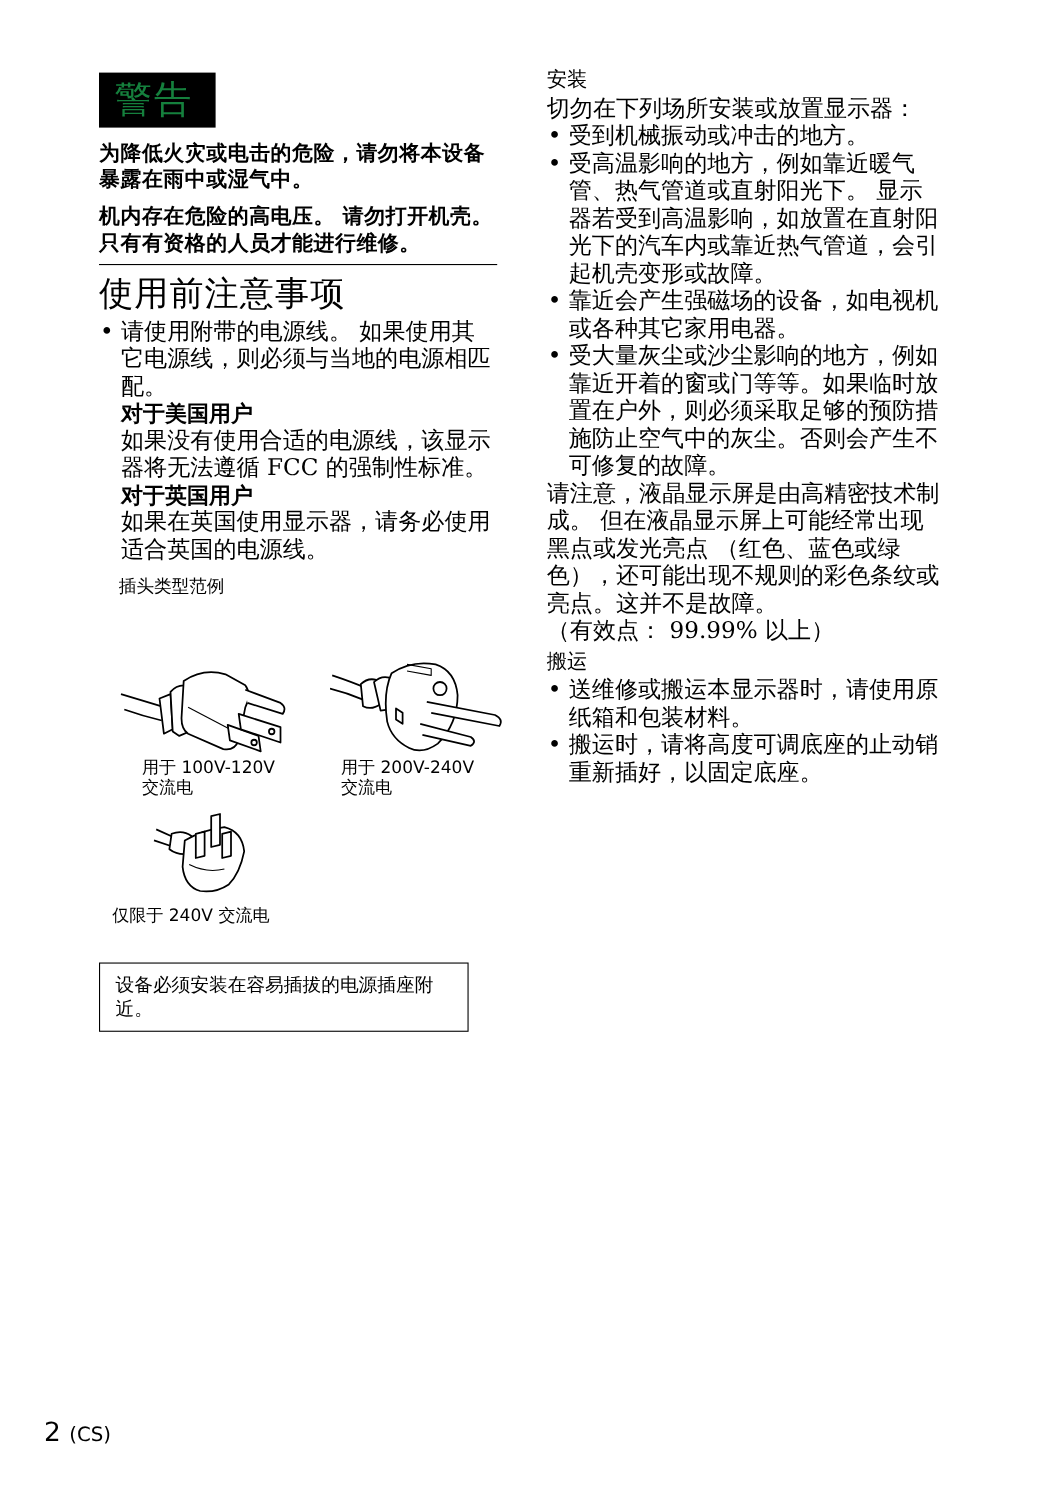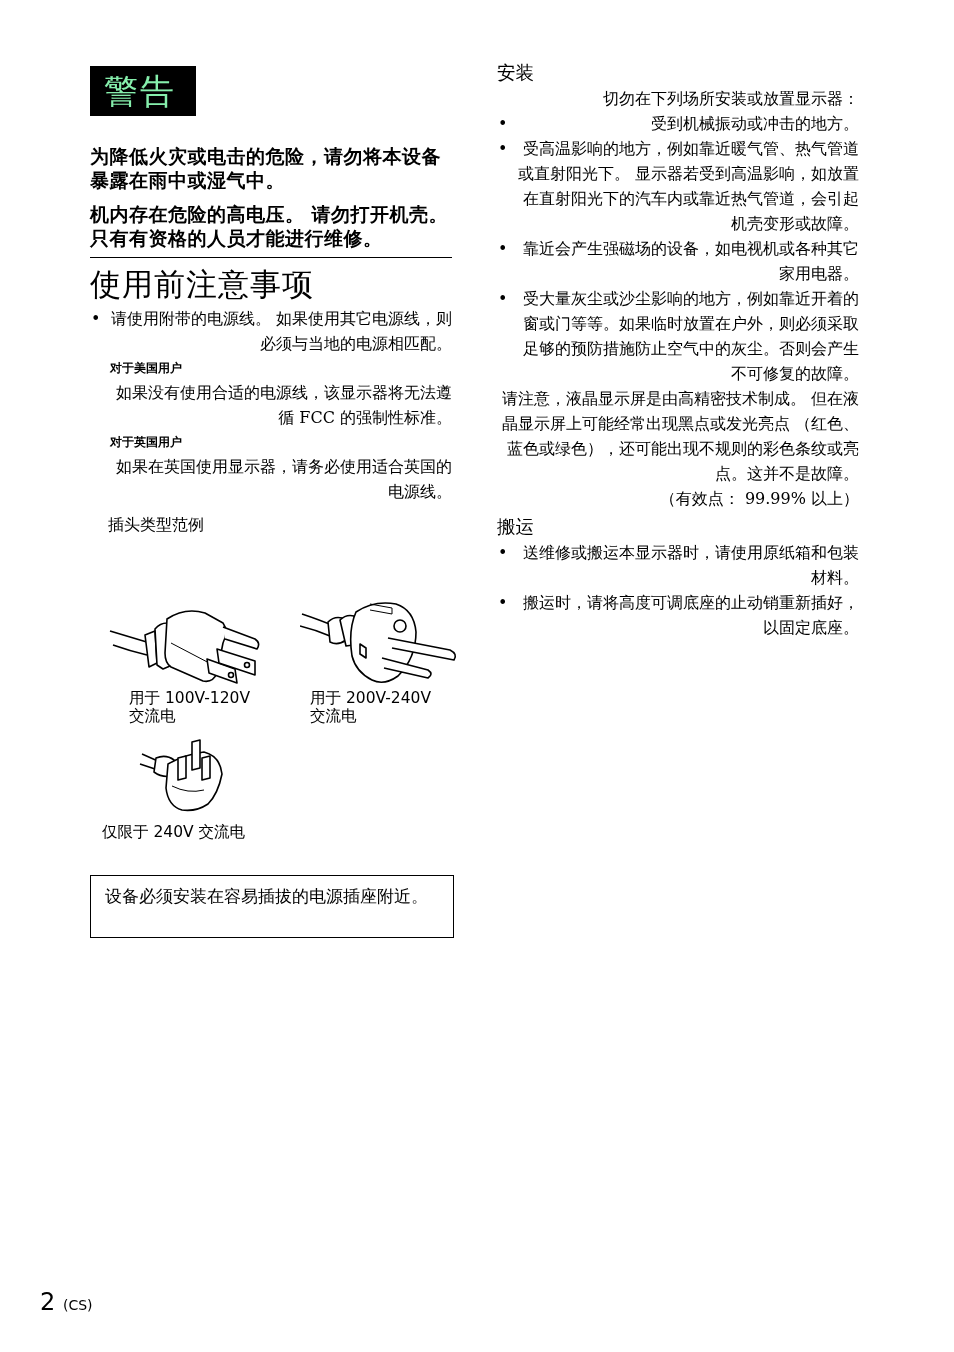--- a/index.html
+++ b/index.html
@@ -2,42 +2,42 @@
 <html><head>
 <meta charset="utf-8">
 <style>
   html, body { margin: 0; padding: 0; background: #ffffff; }
   body { width: 954px; height: 1352px; position: relative; overflow: hidden; color: #000; }
   .sans { font-family: "DejaVu Sans", "Liberation Sans", sans-serif; }
   .serif { font-family: "DejaVu Serif", "Liberation Serif", serif; }
 
   
   #left { position: absolute; left: 90px; top: 66px; width: 362px; }
-  .warning-box { display: inline-block; background: #000; color: #86efac; font-size: 34px; line-height: 50px; padding: 0 20px 0 14px; height: 50px; letter-spacing: 2px; }
-  .warn-para { font-size: 19px; line-height: 23.5px; margin-top: 29px; font-weight: bold; letter-spacing: 0.5px; }
+  .warning-box { display: inline-block; background: #000; color: #15803d; font-size: 34px; line-height: 50px; padding: 0 20px 0 14px; height: 50px; letter-spacing: 2px; }
+  .warn-para { font-size: 19px; line-height: 23.5px; margin-top: 12px; font-weight: bold; letter-spacing: 0.5px; }
   .warn-para + .warn-para { margin-top: 11px; }
   .hrule { border-top: 1.5px solid #000; margin-top: 7px; width: 362px; }
   .h1 { font-size: 31px; line-height: 44px; margin-top: 4px; letter-spacing: 1px; }
   .h2 { font-size: 18.5px; line-height: 26px; font-weight: normal; margin-top: 4px; }
-  .body { font-size: 16px; line-height: 25px; text-align: right; }
+  .body { font-size: 21px; line-height: 25px; }
   ul.bul { list-style: none; margin: 0; padding: 0; }
   ul.bul li { position: relative; padding-left: 20px; }
   ul.bul li::before { content: "•"; position: absolute; left: 1px; top: 0; }
   .sub { padding-left: 20px; }
-  .sub-h { font-size: 12px; line-height: 24px; font-weight: bold; }
+  .sub-h { font-size: 20px; line-height: 24px; font-weight: bold; }
   .fig-title { font-size: 16px; line-height: 22px; margin-top: 10px; padding-left: 18px; }
   .fig-cap { font-size: 15.5px; line-height: 18px; position: absolute; }
-  .notice-box { position: absolute; left: 90px; top: 875px; width: 364px; height: 63px; border: 1px solid #000; box-sizing: border-box; padding: 9px 12px 0 14px; font-size: 17px; line-height: 22px; }
+  .notice-box { position: absolute; left: 90px; top: 875px; width: 336px; height: 63px; border: 1px solid #000; box-sizing: border-box; padding: 9px 12px 0 14px; font-size: 17px; line-height: 22px; }
 
   
   #right { position: absolute; left: 497px; top: 60px; width: 362px; }
   #right .h2:first-child { margin-top: 0; }
 
   .pagenum { position: absolute; left: 40px; top: 1288px; font-size: 24px; }
-  .pagenum small { font-size: 14px; text-align: center; }
+  .pagenum small { font-size: 18px; text-align: center; }
 </style>
 </head>
 <body>
 
 <div id="left">
   <div class="warning-box sans">警告</div>
   <div class="warn-para sans">为降低火灾或电击的危险，请勿将本设备暴露在雨中或湿气中。</div>
   <div class="warn-para sans">机内存在危险的高电压。 请勿打开机壳。 只有有资格的人员才能进行维修。</div>
   <div class="hrule"></div>
 

